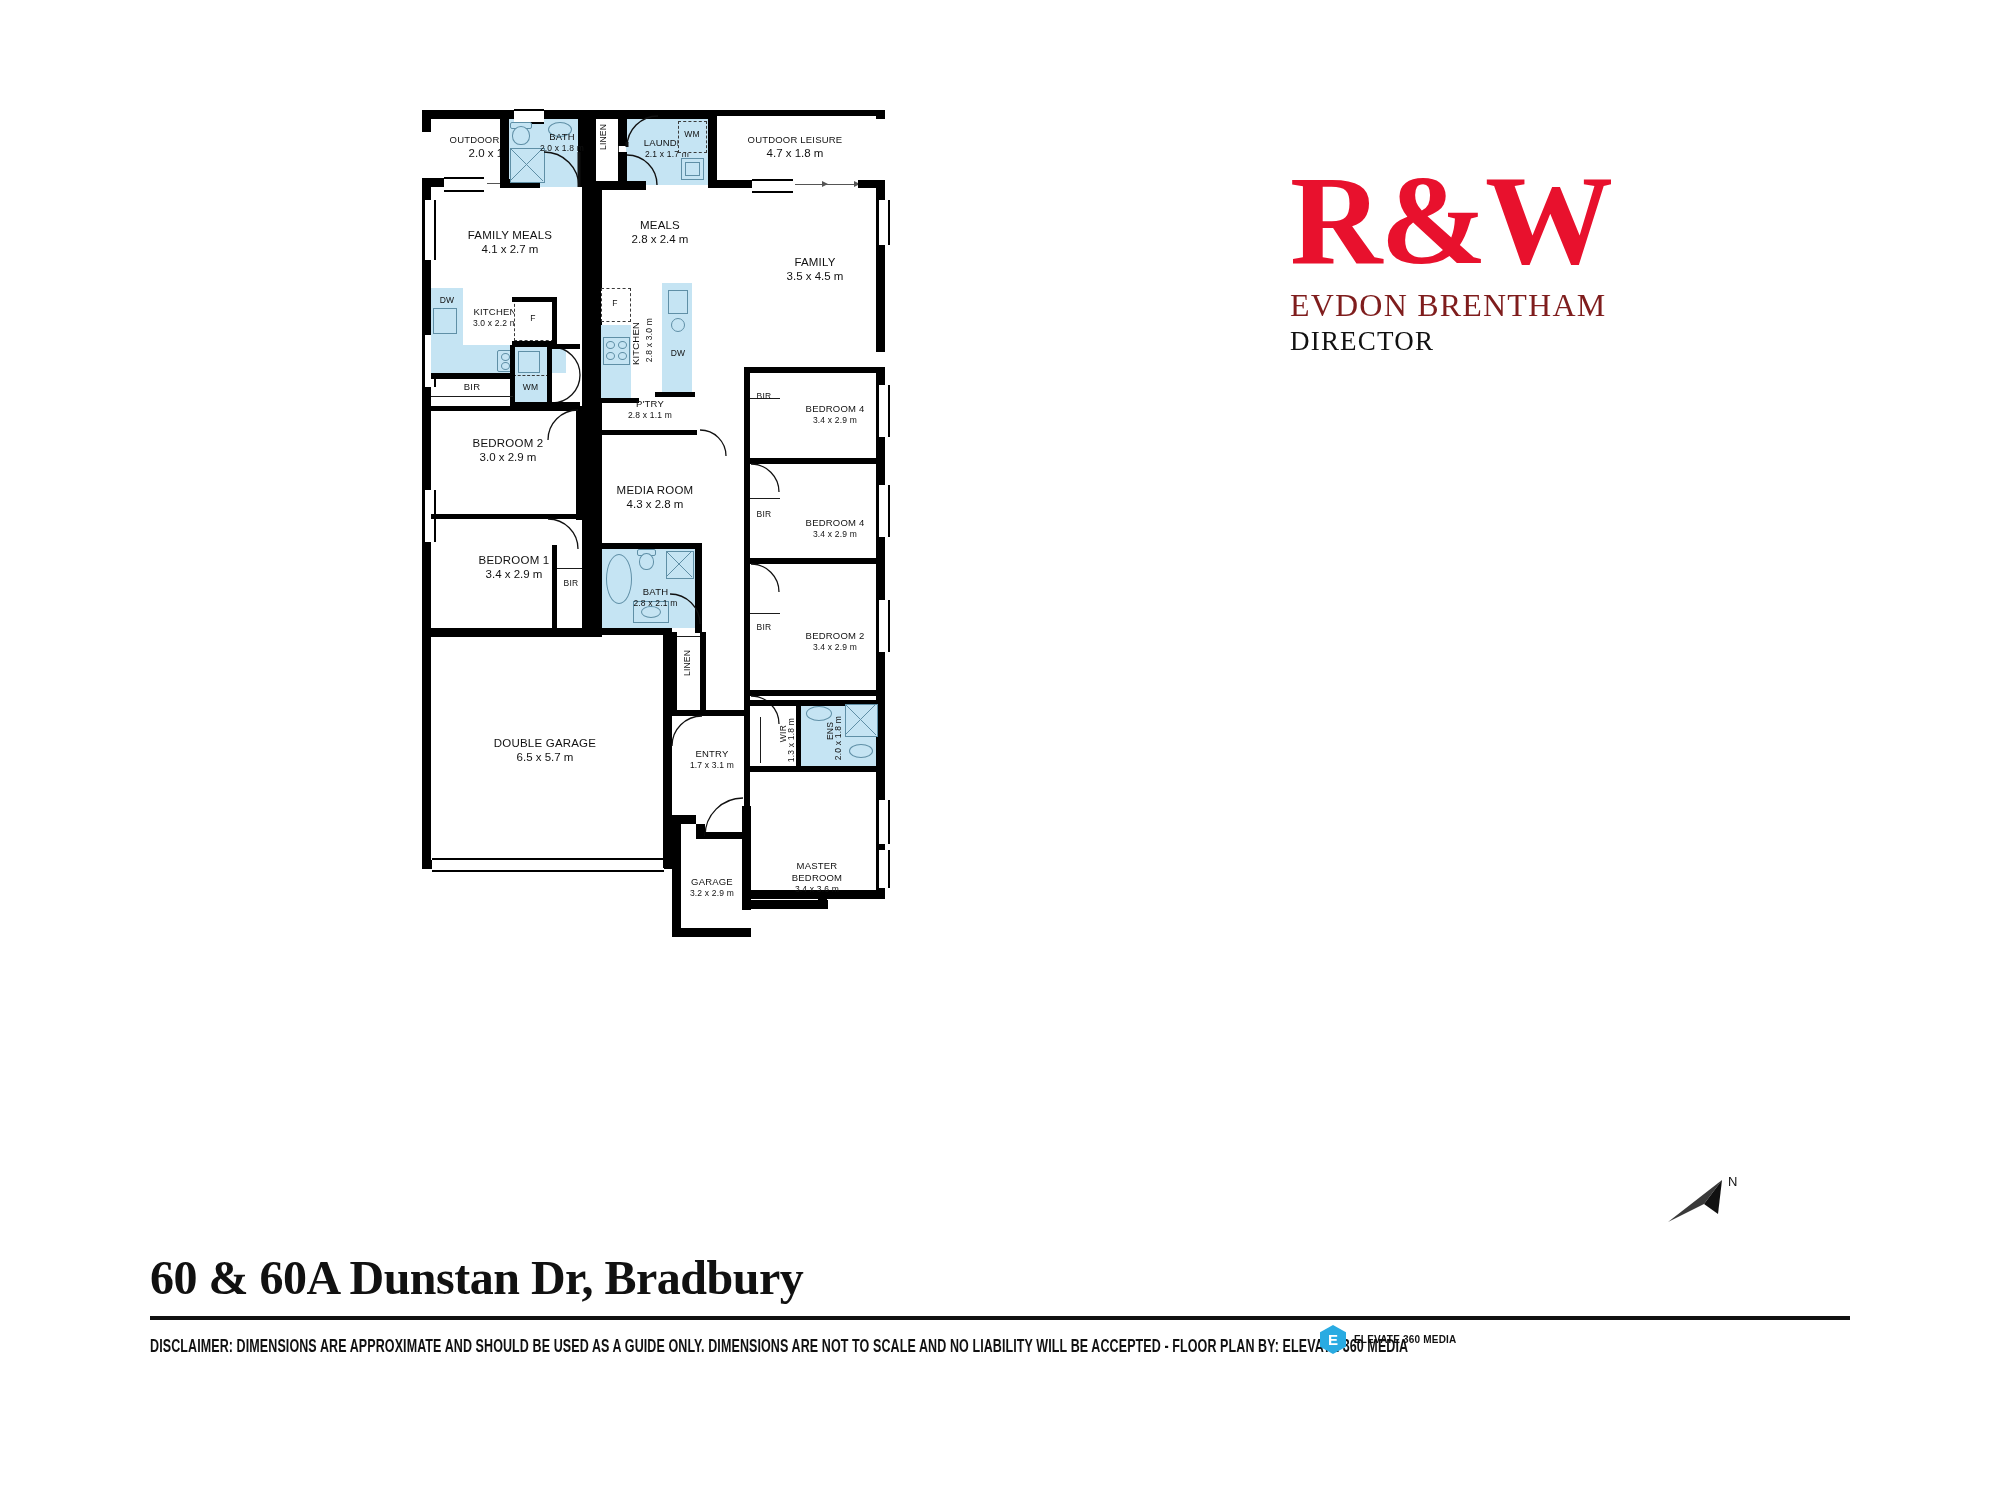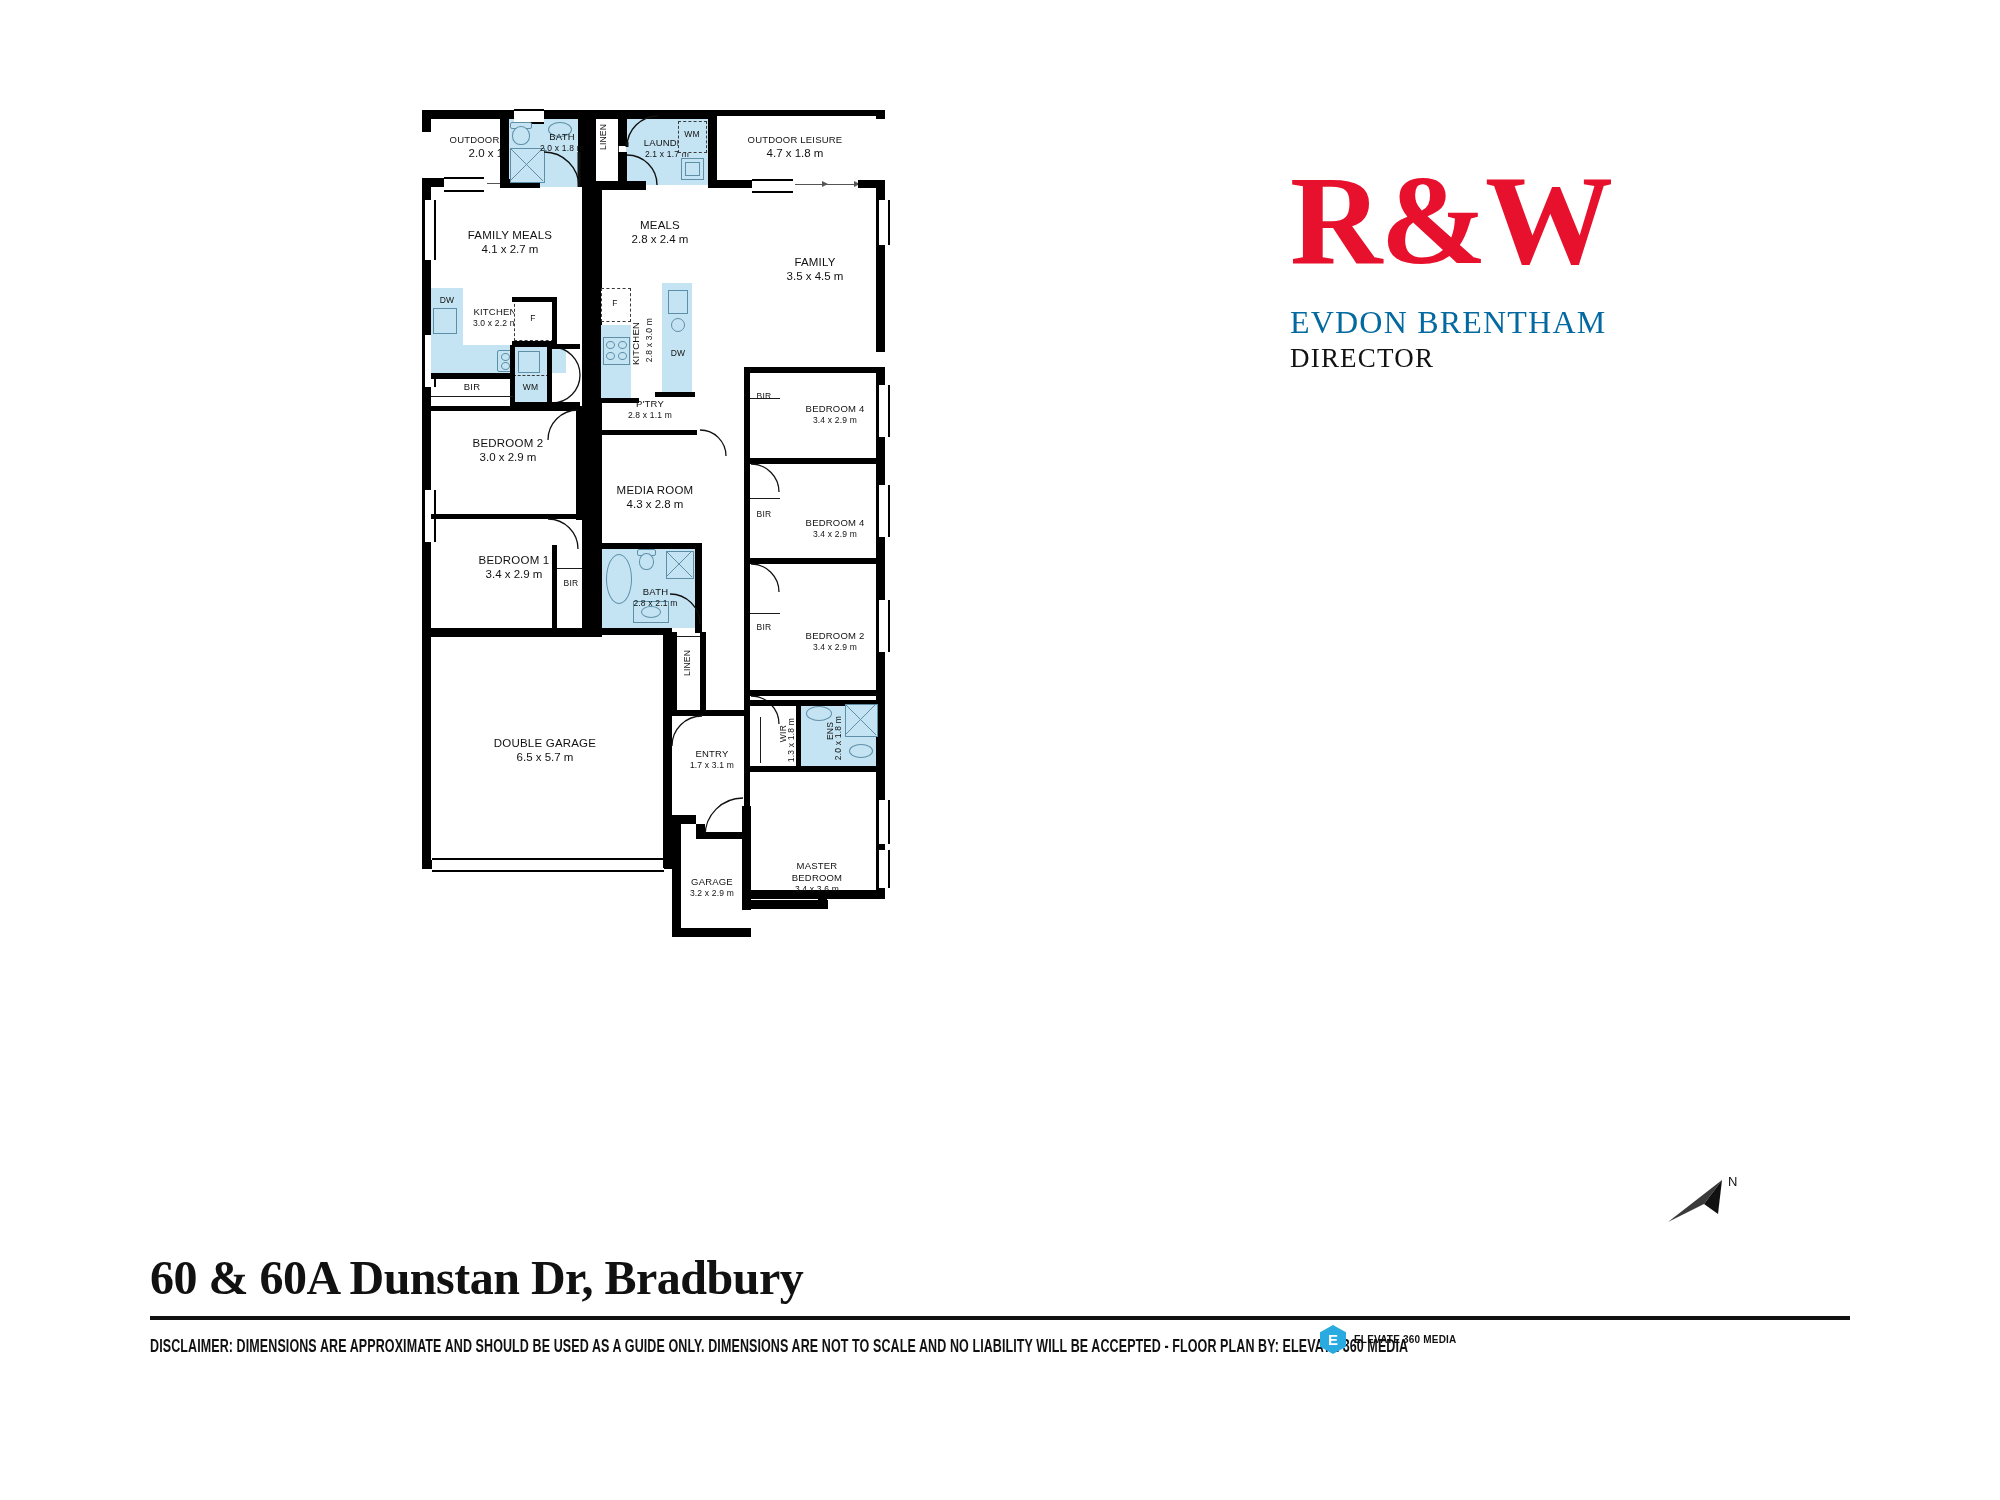--- a/index.html
+++ b/index.html
@@ -27,21 +27,21 @@
   .lsm{font-size:9.5px;letter-spacing:.2px;}
   .lxs{font-size:8.5px;letter-spacing:.2px;}
   .vert{writing-mode:vertical-rl;transform:rotate(180deg);}
   .doorq{position:absolute;}
   .doorq svg{display:block;overflow:visible;}
   .arrow{position:absolute;height:1px;background:#555;}
   .arrow:after{content:"";position:absolute;right:-1px;top:-3px;border-left:6px solid #555;border-top:3px solid transparent;border-bottom:3px solid transparent;}
   
   #brand{position:absolute;left:1290px;top:160px;width:560px;}
   #rwlogo{font-family:"Liberation Serif", serif;font-weight:bold;font-size:128px;line-height:.95;color:#e8112d;letter-spacing:-2px;}
-  .agent-name{font-family:"Liberation Serif", serif;font-size:32px;letter-spacing:1.2px;color:#0369a1;margin-top:22px;}
+  .agent-name{font-family:"Liberation Serif", serif;font-size:32px;letter-spacing:1.2px;color:#7f1d1d;margin-top:5px;}
   .agent-role{font-family:"Liberation Serif", serif;font-size:27px;letter-spacing:1.2px;color:#111;margin-top:2px;}
   .agent-phone{font-family:"Liberation Serif", serif;font-size:27px;letter-spacing:.6px;color:#111;margin-top:2px;}
   
   #compass{position:absolute;left:1660px;top:1170px;width:110px;height:80px;}
   
   #addr{position:absolute;left:150px;top:1250px;font-family:"Liberation Serif", serif;
         font-size:48px;font-weight:bold;letter-spacing:-.5px;color:#111;}
   #rule{position:absolute;left:150px;top:1316px;width:1700px;height:4px;background:#111;}
   #disc{position:absolute;left:150px;top:1328px;width:1700px;height:38px;}
   #disctext{position:absolute;left:0;top:8px;font-size:12.5px;font-weight:bold;letter-spacing:.1px;color:#111;

